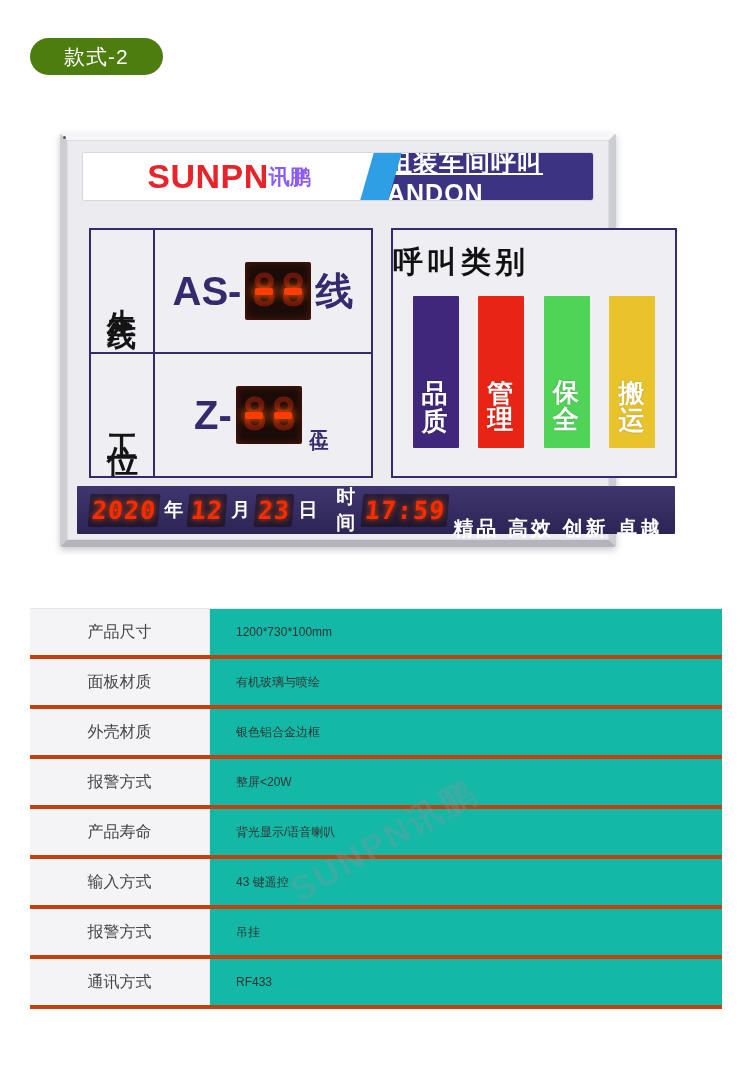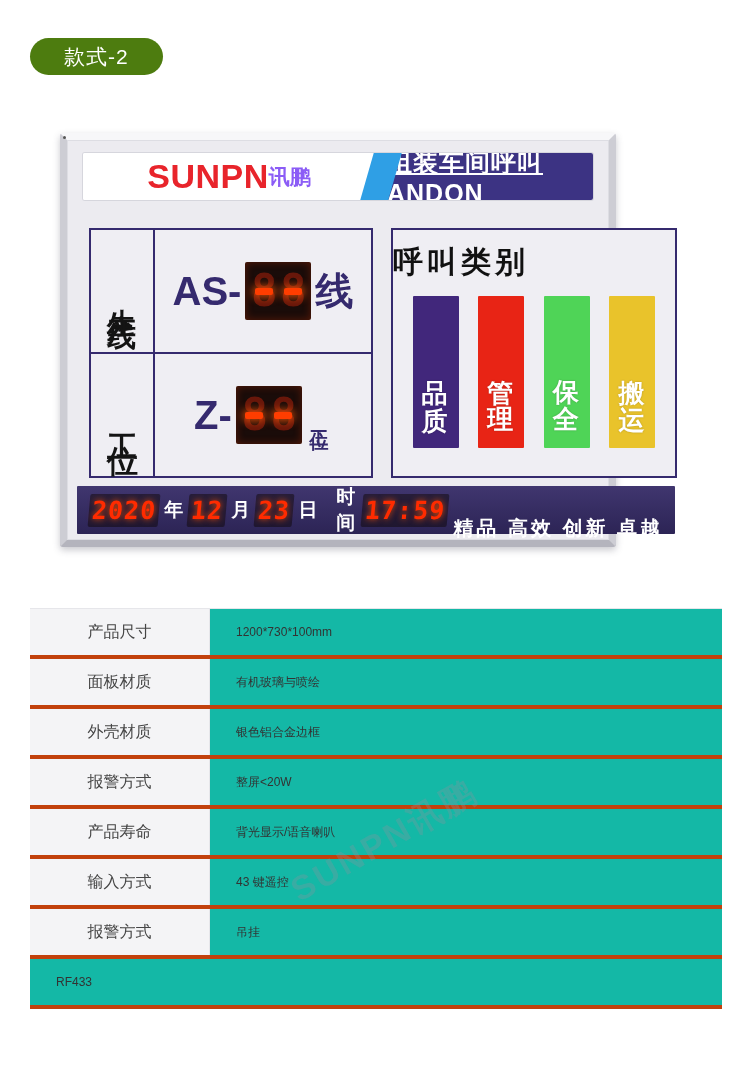--- a/index.html
+++ b/index.html
@@ -193,17 +193,18 @@
   </div>
     <div class="spec-row">
     <div class="spec-label">输入方式</div>
     <div class="spec-value">43 键遥控</div>
   </div>
     <div class="spec-row">
     <div class="spec-label">报警方式</div>
     <div class="spec-value">吊挂</div>
   </div>
     <div class="spec-row">
+    <div class="spec-label">通讯方式</div>
     <div class="spec-value">RF433</div>
   </div>
   </div>
 
 <div class="watermark">SUNPN讯鹏</div>
 
 </body></html>

